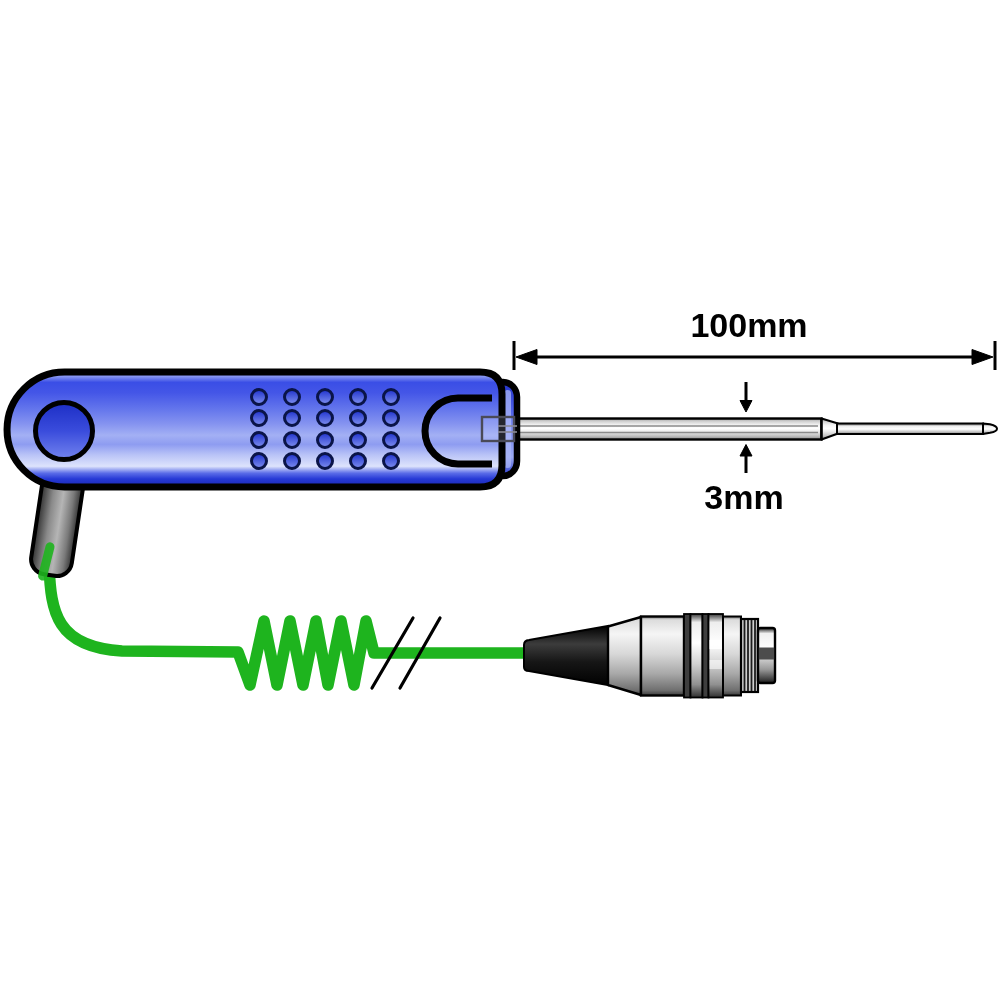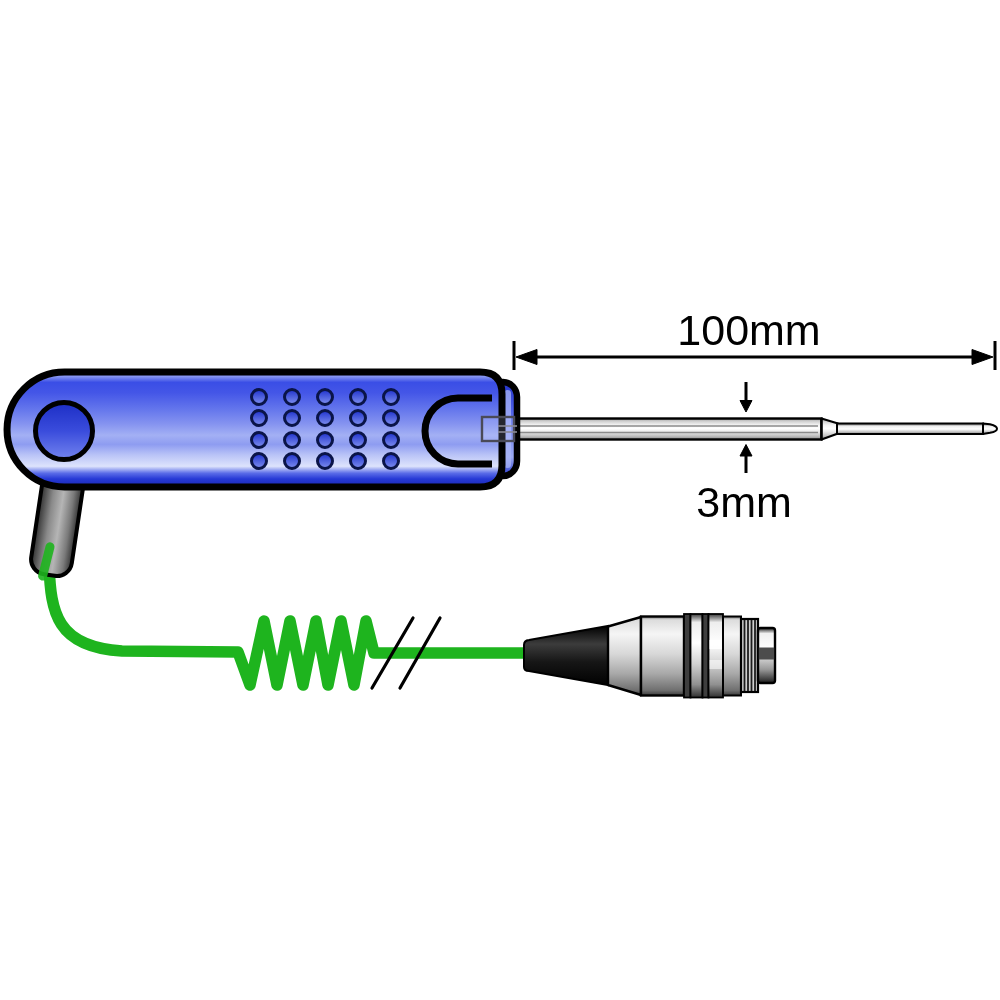--- a/index.html
+++ b/index.html
@@ -6,22 +6,22 @@
   .canvas{
     position:relative;width:1000px;height:1000px;
     background:var(--c-background,#ffffff);
     font-family:"Liberation Sans", sans-serif;
     overflow:hidden;
   }
   .canvas svg{position:absolute;left:0;top:0;}
   .dim-label{
     position:absolute;
     transform:translateX(-50%);
-    font-size:43px;
-    font-weight:400;
+    font-size:34px;
+    font-weight:700;
     color:var(--c-outline,#000);
     letter-spacing:0px;
     white-space:nowrap;
   }
   #label-length{left:749px;top:306px;}
   #label-diameter{left:744px;top:478px;text-align:center;}
 </style>
 </head>
 <body>
 

